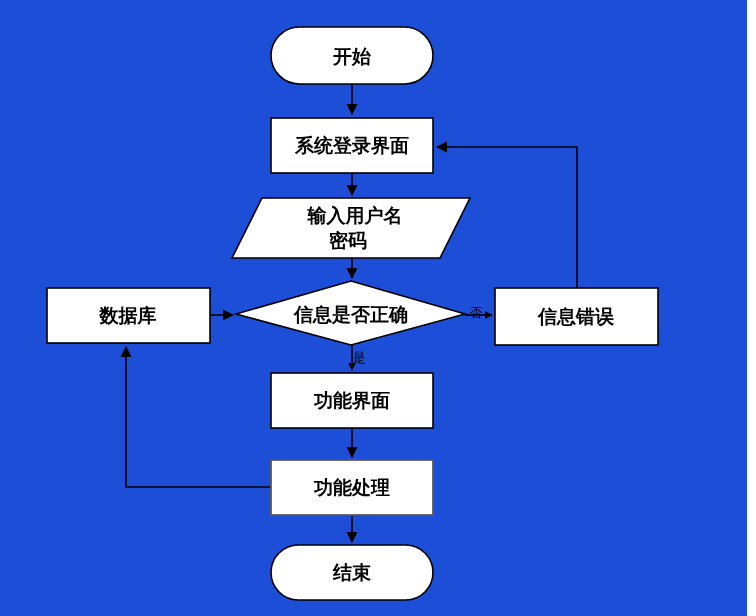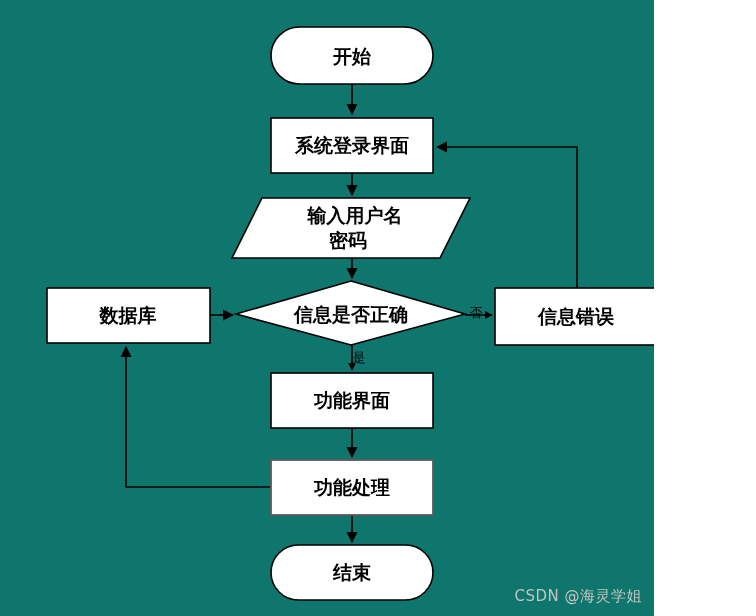--- a/index.html
+++ b/index.html
@@ -5,23 +5,23 @@
   html, body {
     margin: 0;
     padding: 0;
     background: #ffffff;
   }
   body {
     font-family: "DejaVu Sans", "Liberation Sans", sans-serif;
   }
   #canvas {
     position: relative;
-    width: 654px;
+    width: 747px;
     height: 616px;
-    background: #0f766e;
+    background: #1d4ed8;
     overflow: hidden;
     text-align: right;
   }
   #flow-svg {
     position: absolute;
     left: 0;
     top: 0;
     width: 756px;
     height: 616px;
   }
@@ -144,15 +144,14 @@
 
     <g>
       <rect class="node-shape" x="271" y="545" width="162" height="55" rx="27.5" ry="27.5"></rect>
       <text class="node-text" x="352" y="573">结束</text>
     </g>
 
     <text class="edge-label" x="476" y="313">否</text>
     <text class="edge-label" x="359" y="358">是</text>
   </svg>
 
-  <div class="watermark">CSDN @海灵学姐</div>
 
 </div>
 
 </body></html>

